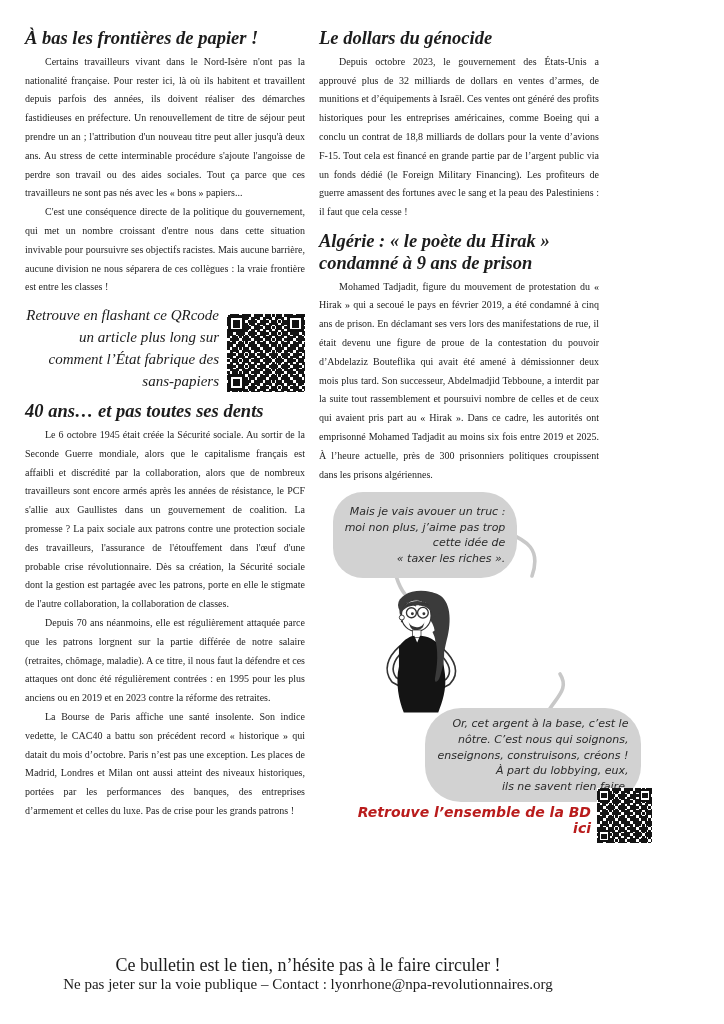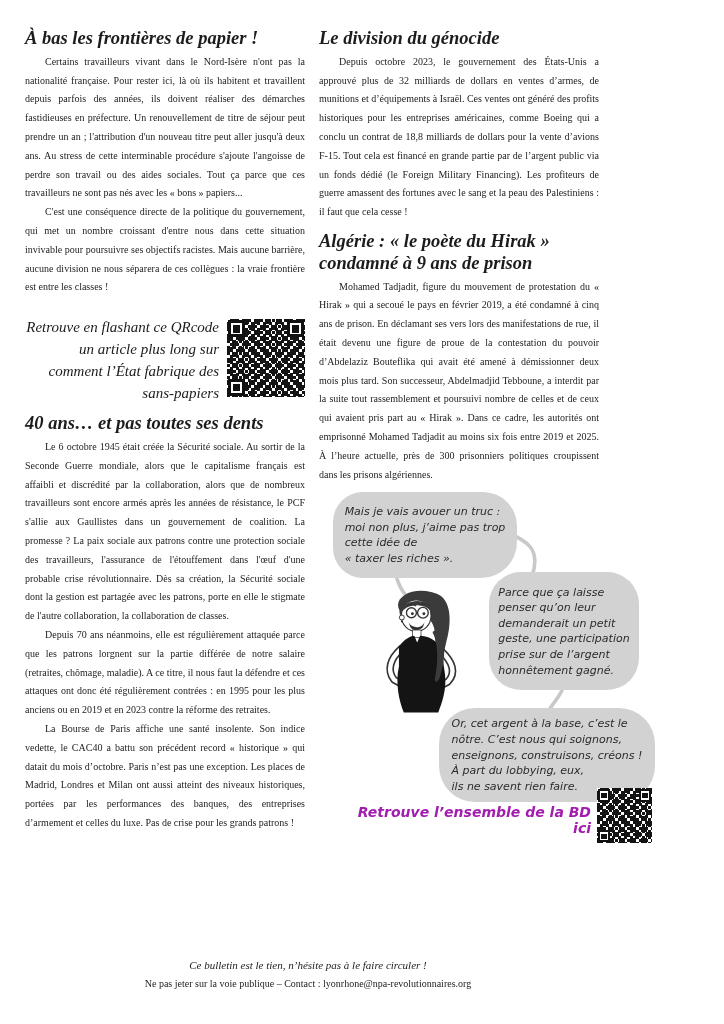--- a/index.html
+++ b/index.html
@@ -13,21 +13,21 @@
   .col{width:334px;}
   h2.htitle{
     font-size:18.5px;line-height:1.18;font-weight:700;font-style:italic;
     margin:9px 0 3px;text-align:left;
   }
   section:first-child h2.htitle{margin-top:0;}
   p.body{
     font-size:10px;line-height:18.8px;text-align:justify;text-indent:20px;
     margin:0;
   }
-  .qr-row{display:flex;gap:8px;margin-top:15px;align-items:center;}
+  .qr-row{display:flex;gap:8px;margin-top:3px;align-items:flex-end;}
   .qr-caption{
     flex:1;font-style:italic;font-size:15px;line-height:22px;text-align:right;
     padding-top:4px;
   }
   
   .qr{
     position:relative;box-sizing:border-box;
     background:
       repeating-conic-gradient(#141414 0% 25%, rgba(255,255,255,0) 0% 50%),
       repeating-conic-gradient(#141414 0% 25%, #ffffff 0% 50%);
@@ -43,37 +43,37 @@
   .fp::after{content:"";position:absolute;inset:16%;background:#111;}
   .fp.tl{top:1px;left:1px;} .fp.tr{top:1px;right:1px;} .fp.bl{bottom:1px;left:1px;}
   
   h2.intro{margin:10px 0 2px;text-align:justify;}
   .comic{position:relative;height:360px;margin-top:2px;}
   .tails{position:absolute;left:0;top:0;width:335px;height:360px;}
   .char{position:absolute;left:56px;top:98px;width:92px;height:138px;}
   .bubble{
     position:absolute;background:#d2d2d2;color:#2a2a2a;
     font-family:"DejaVu Sans", sans-serif;font-style:italic;font-size:11px;
-    line-height:1.42;text-align:left;white-space:pre-line;
+    line-height:1.42;text-align:right;white-space:pre-line;
     display:flex;align-items:center;justify-content:center;
     box-sizing:border-box;padding:8px 6px;
   }
   .b1{left:14px;top:6px;width:184px;min-height:86px;border-radius:30px 34px 36px 30px;}
   .b2{left:170px;top:86px;width:150px;min-height:118px;border-radius:32px;}
-  .b3{left:120px;top:222px;width:216px;min-height:90px;border-radius:36px;}
+  .b3{left:106px;top:222px;width:216px;min-height:90px;border-radius:36px;}
   .bd-caption{
     position:absolute;left:38px;top:318px;width:234px;text-align:right;
     font-family:"DejaVu Sans", sans-serif;font-style:italic;font-weight:600;
-    font-size:14px;color:#a21caf;
+    font-size:14px;color:#b91c1c;
   }
   .comic .qr-small{position:absolute;left:278px;top:302px;}
   
   .footer{position:absolute;left:0;right:0;top:956px;text-align:center;}
-  .f1{font-style:italic;font-size:11px;line-height:19px;}
-  .f2{font-size:10px;line-height:18px;}
+  .f1{font-size:18px;line-height:19px;}
+  .f2{font-size:15px;line-height:18px;}
 </style>
 </head>
 <body>
 
 <div class="page">
   <div class="columns">
 
     <div class="col">
       <section>
         <h2 class="htitle">À bas les frontières de papier !</h2>
@@ -95,21 +95,21 @@
         <p class="body">Depuis 70 ans néanmoins, elle est régulièrement attaquée parce que les patrons lorgnent sur la partie différée de notre salaire (retraites, chômage, maladie). A ce titre, il nous faut la défendre et ces attaques ont donc été régulièrement contrées : en 1995 pour les plus anciens ou en 2019 et en 2023 contre la réforme des retraites.</p>
       </section>
 
       <section>
         <p class="body">La Bourse de Paris affiche une santé insolente. Son indice vedette, le CAC40 a battu son précédent record « historique » qui datait du mois d’octobre. Paris n’est pas une exception. Les places de Madrid, Londres et Milan ont aussi atteint des niveaux historiques, portées par les performances des banques, des entreprises d’armement et celles du luxe. Pas de crise pour les grands patrons !</p>
       </section>
     </div>
 
     <div class="col">
       <section>
-        <h2 class="htitle">Le division du génocide</h2>
+        <h2 class="htitle">Le dollars du génocide</h2>
         <p class="body">Depuis octobre 2023, le gouvernement des États-Unis a approuvé plus de 32 milliards de dollars en ventes d’armes, de munitions et d’équipements à Israël. Ces ventes ont généré des profits historiques pour les entreprises américaines, comme Boeing qui a conclu un contrat de 18,8 milliards de dollars pour la vente d’avions F-15. Tout cela est financé en grande partie par de l’argent public via un fonds dédié (le Foreign Military Financing). Les profiteurs de guerre amassent des fortunes avec le sang et la peau des Palestiniens : il faut que cela cesse !</p>
       </section>
 
       <section>
         <h2 class="htitle">Algérie : « le poète du Hirak » condamné à 9 ans de prison</h2>
         <p class="body">Mohamed Tadjadit, figure du mouvement de protestation du « Hirak » qui a secoué le pays en février 2019, a été condamné à cinq ans de prison. En déclamant ses vers lors des manifestations de rue, il était devenu une figure de proue de la contestation du pouvoir d’Abdelaziz Bouteflika qui avait été amené à démissionner deux mois plus tard. Son successeur, Abdelmadjid Tebboune, a interdit par la suite tout rassemblement et poursuivi nombre de celles et de ceux qui avaient pris part au « Hirak ». Dans ce cadre, les autorités ont emprisonné Mohamed Tadjadit au moins six fois entre 2019 et 2025. À l’heure actuelle, près de 300 prisonniers politiques croupissent dans les prisons algériennes.</p>
       </section>
 
 
       <div class="comic">
@@ -154,26 +154,20 @@
 
           <path d="M25,63 C31,55 38,52 41,52 L44,59 L47,52 C54,52 63,56 69,64 L73,92 C75,108 70,122 66,132 L30,132 C25,120 21,100 25,84 Z" fill="#141414"></path>
 
           <path d="M66,44 C74,58 74,76 68,94 C66,101 61,103 63,94 C66,78 66,60 60,48 Z" fill="#3b3b3b"></path>
         </svg>
 
         <div class="bubble b1">Mais je vais avouer un truc :
 moi non plus, j’aime pas trop
 cette idée de
 « taxer les riches ».</div>
-        <div class="bubble b2">Parce que ça laisse
-penser qu’on leur
-demanderait un petit
-geste, une participation
-prise sur de l’argent
-honnêtement gagné.</div>
         <div class="bubble b3">Or, cet argent à la base, c’est le
 nôtre. C’est nous qui soignons,
 enseignons, construisons, créons !
 À part du lobbying, eux,
 ils ne savent rien faire.</div>
 
         <div class="bd-caption">Retrouve l’ensemble de la BD ici</div>
         <div class="qr qr-small">
           <i class="fp tl"></i>
           <i class="fp tr"></i>

